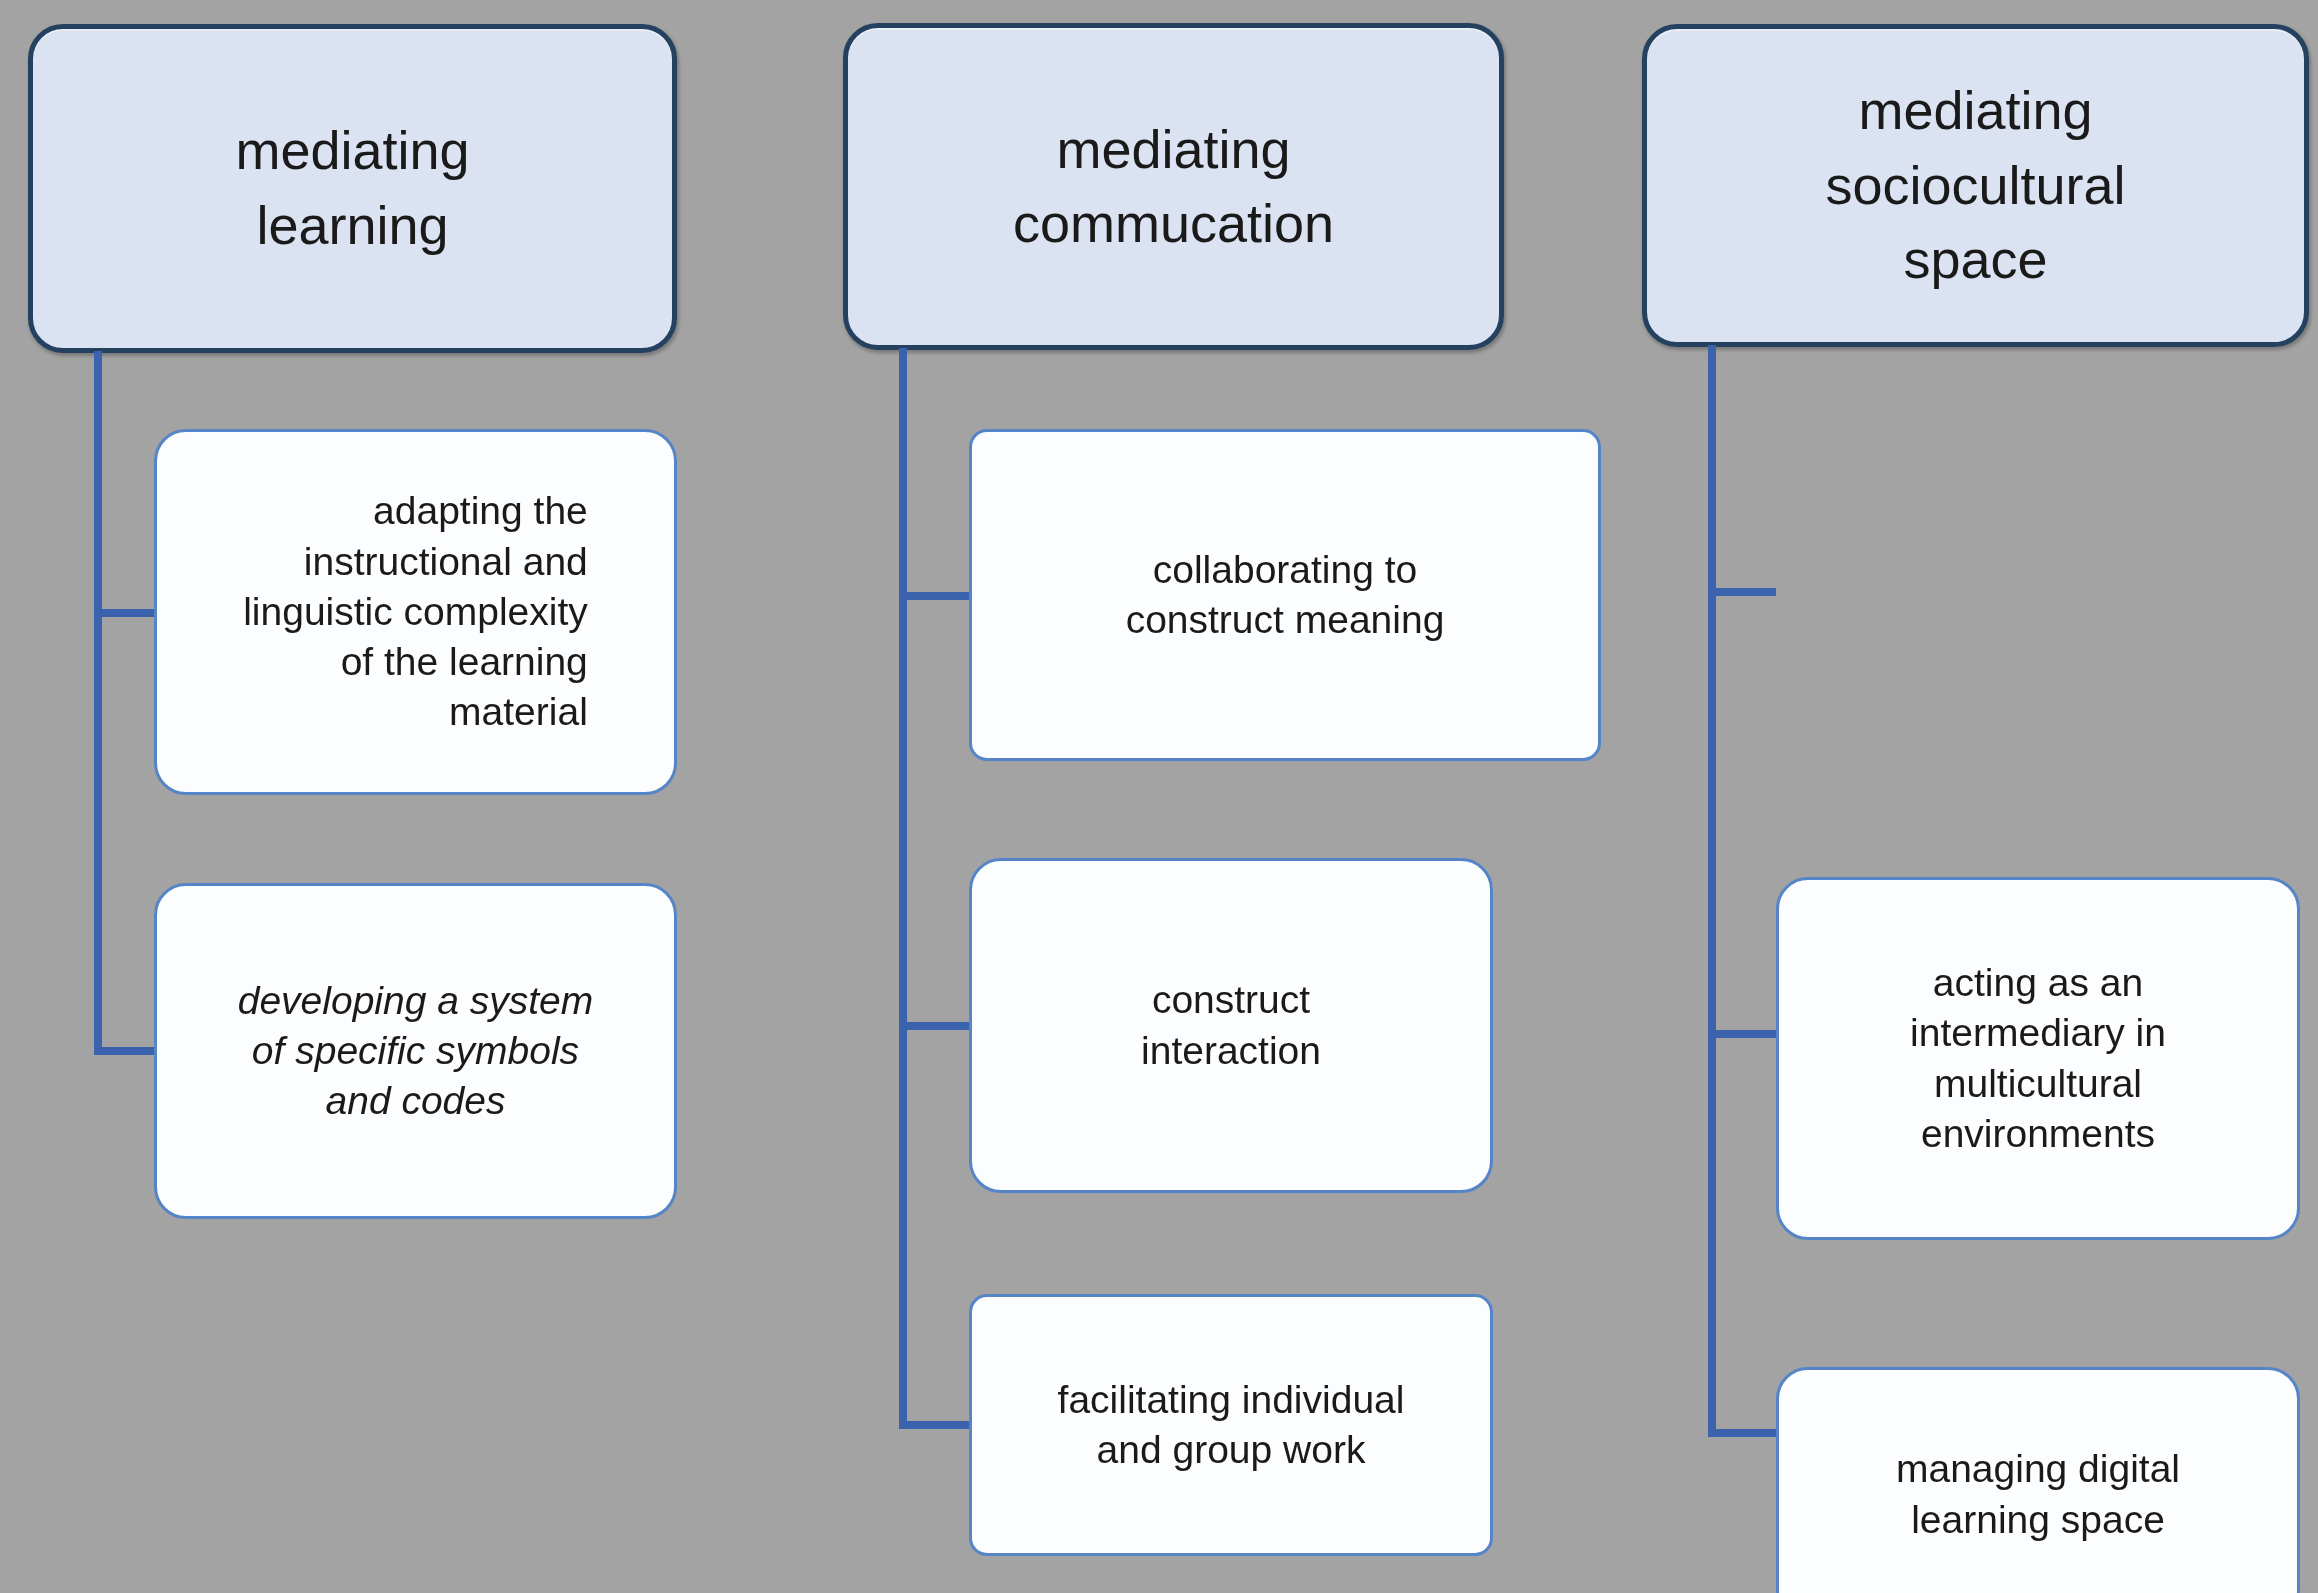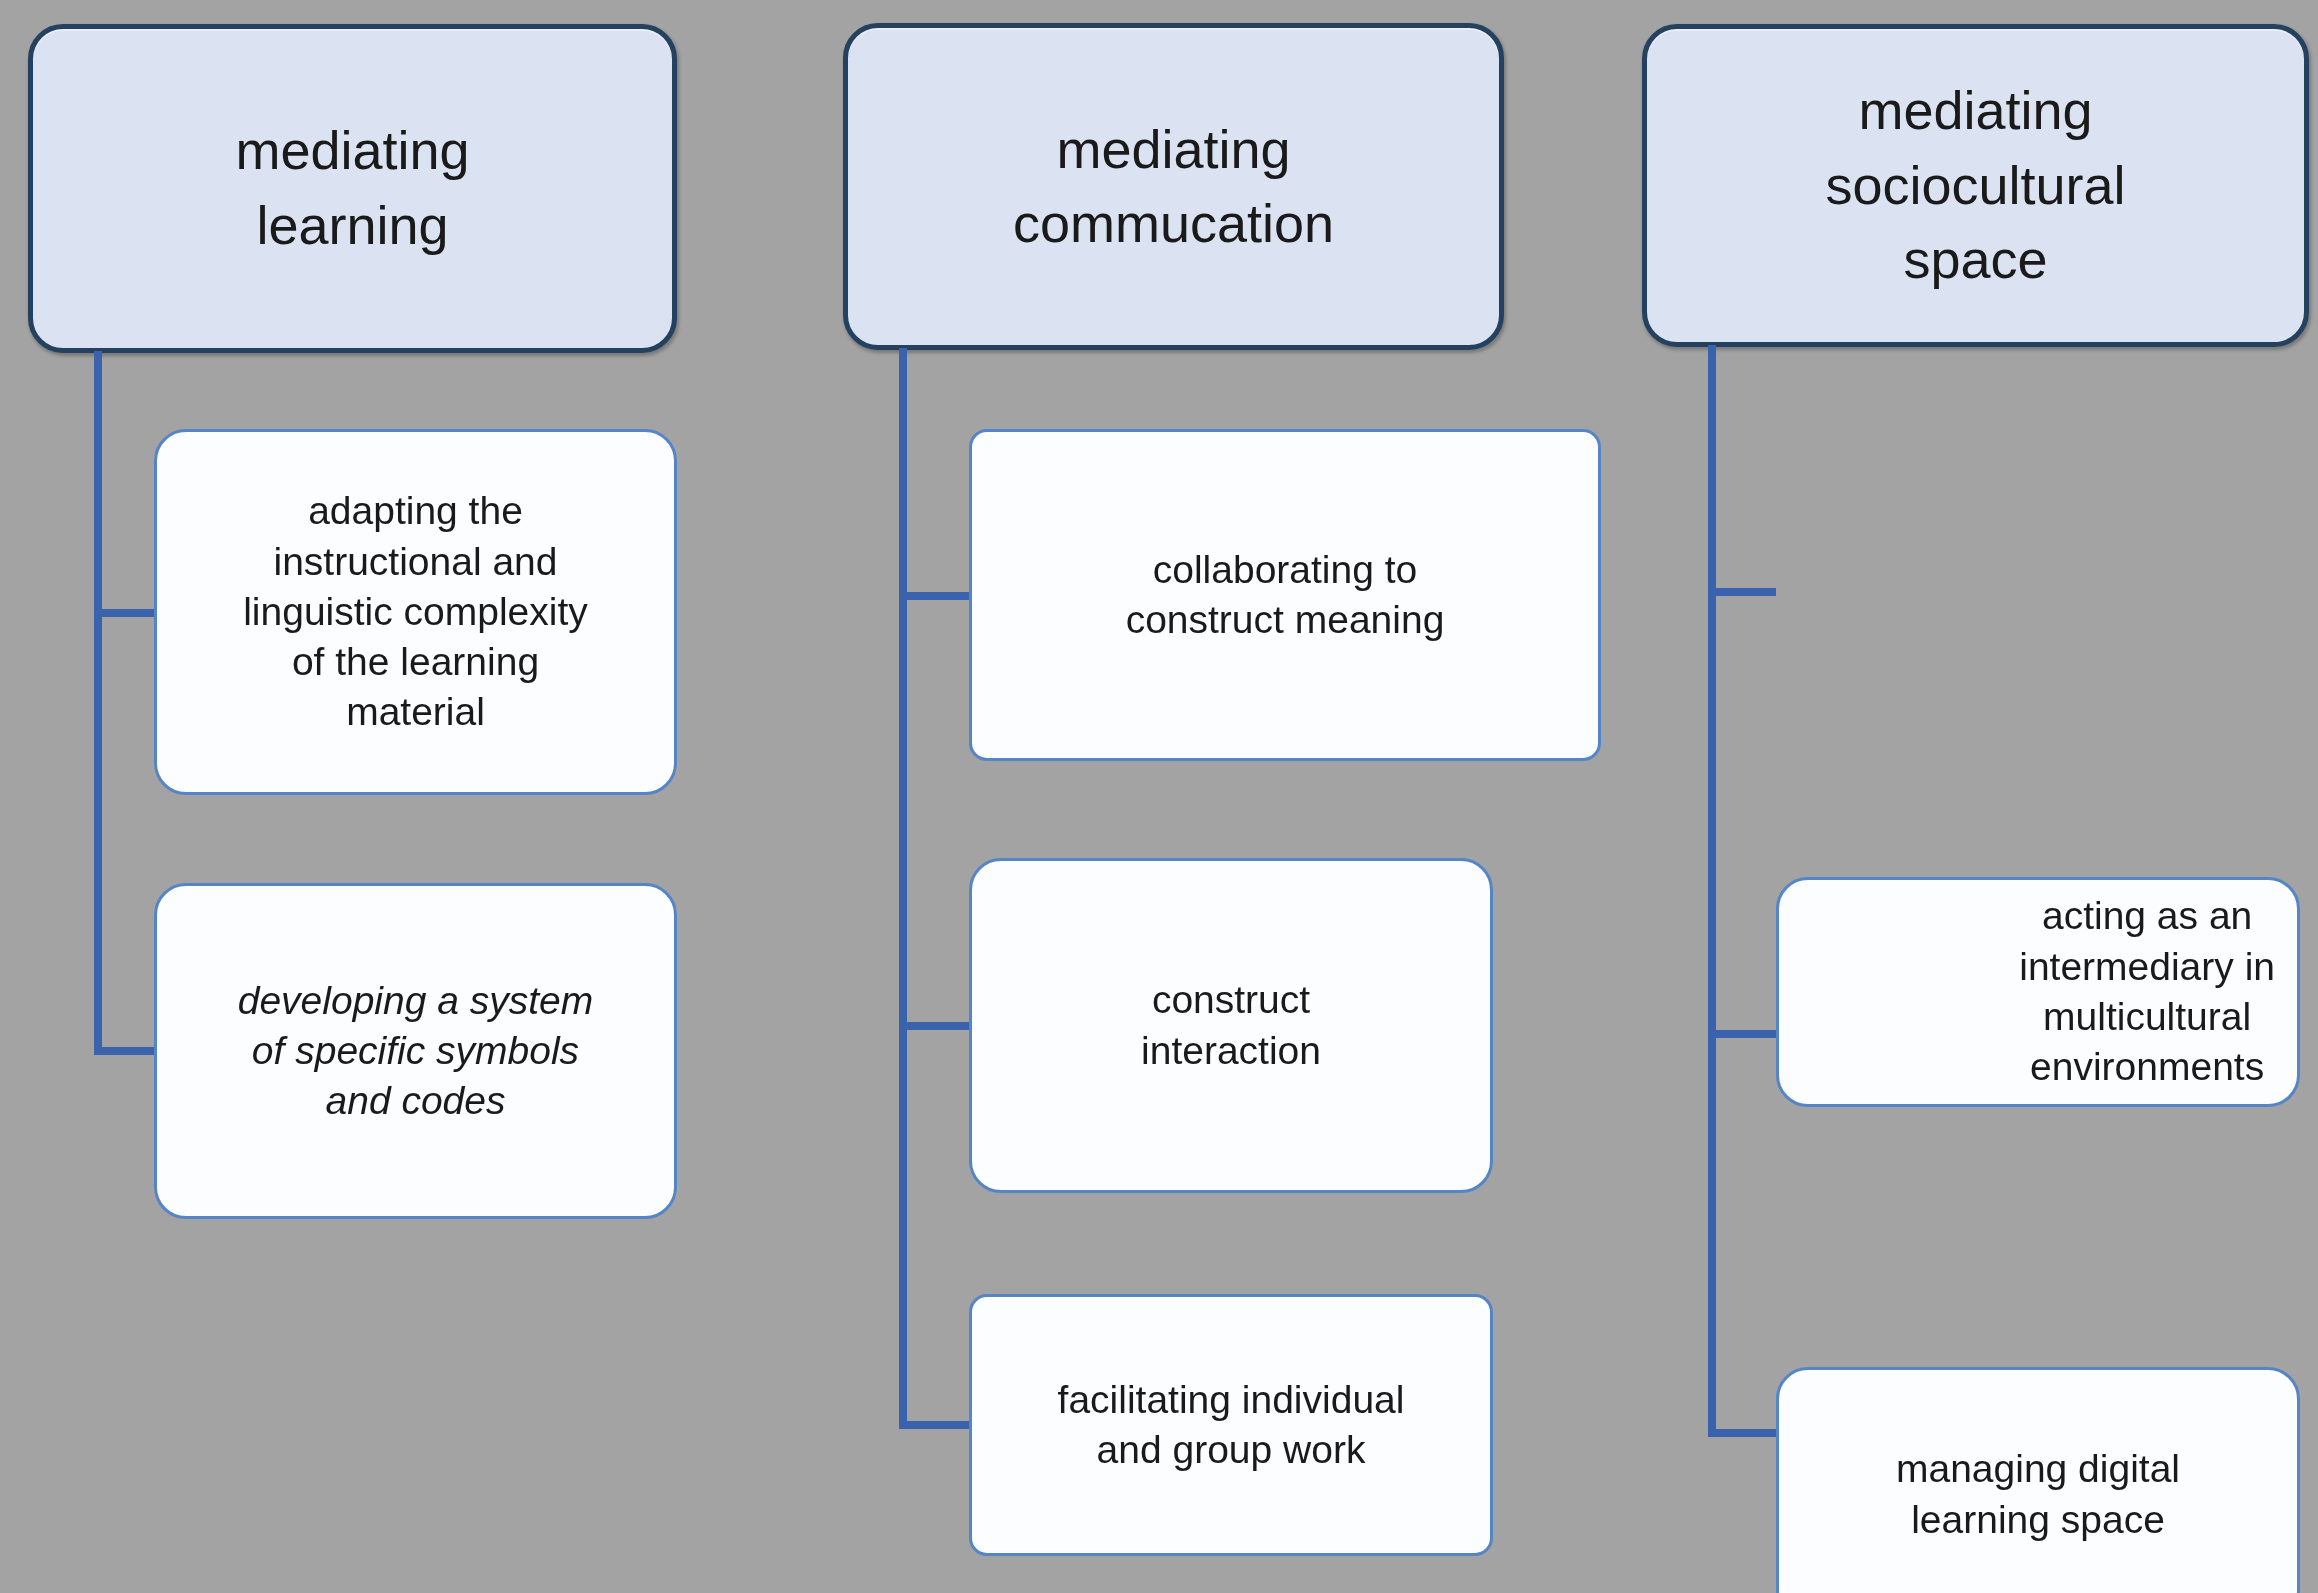--- a/index.html
+++ b/index.html
@@ -59,21 +59,21 @@
 
   <div class="box header-box" style="left:28px; top:23.5px; width:649px; height:329px;">
     <div class="box-label header-label">mediating
 learning</div>
   </div>
 
   <div class="connector" style="left:94px; top:351px; width:7.5px; height:704px;"></div>
   <div class="connector" style="left:94px; top:609px; width:60px; height:7.5px;"></div>
   <div class="connector" style="left:94px; top:1047px; width:60px; height:7.5px;"></div>
 
-  <div class="box child-box" style="left:154px; top:429px; width:523px; height:366px;">
+  <div class="box child-box" style="left:154px; top:429px; width:523px; height:366px;text-align:right;">
     <div class="box-label child-label">adapting the
 instructional and
 linguistic  complexity
 of the learning
 material</div>
   </div>
 
   <div class="box child-box" style="left:154px; top:883px; width:523px; height:336px;font-style:italic;">
     <div class="box-label child-label">developing a system
 of specific symbols
@@ -110,21 +110,21 @@
 sociocultural
 space</div>
   </div>
 
   <div class="connector" style="left:1708px; top:345px; width:7.5px; height:1092px;"></div>
   <div class="connector" style="left:1708px; top:588px; width:68px; height:7.5px;"></div>
   <div class="connector" style="left:1708px; top:1030px; width:68px; height:7.5px;"></div>
   <div class="connector" style="left:1708px; top:1429px; width:68px; height:7.5px;"></div>
 
 
-  <div class="box child-box" style="left:1776px; top:877px; width:524px; height:230px;justify-content:flex-end;">
+  <div class="box child-box" style="left:1776px; top:877px; width:524px; height:363px;">
     <div class="box-label child-label">acting as an
 intermediary in
 multicultural
 environments</div>
   </div>
 
   <div class="box child-box" style="left:1776px; top:1367px; width:524px; height:255px;">
     <div class="box-label child-label">managing digital
 learning space</div>
   </div>

